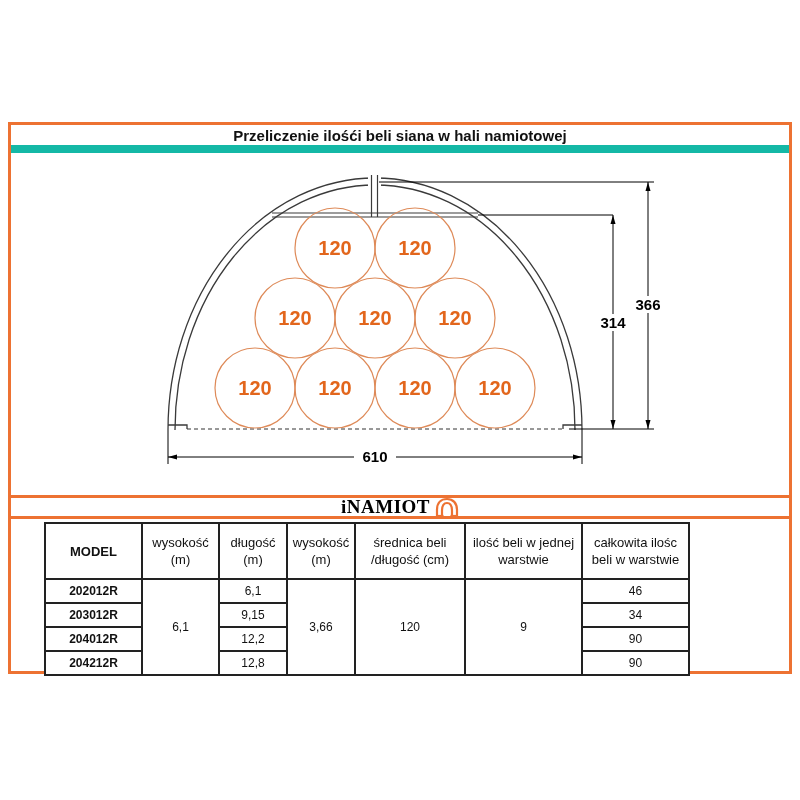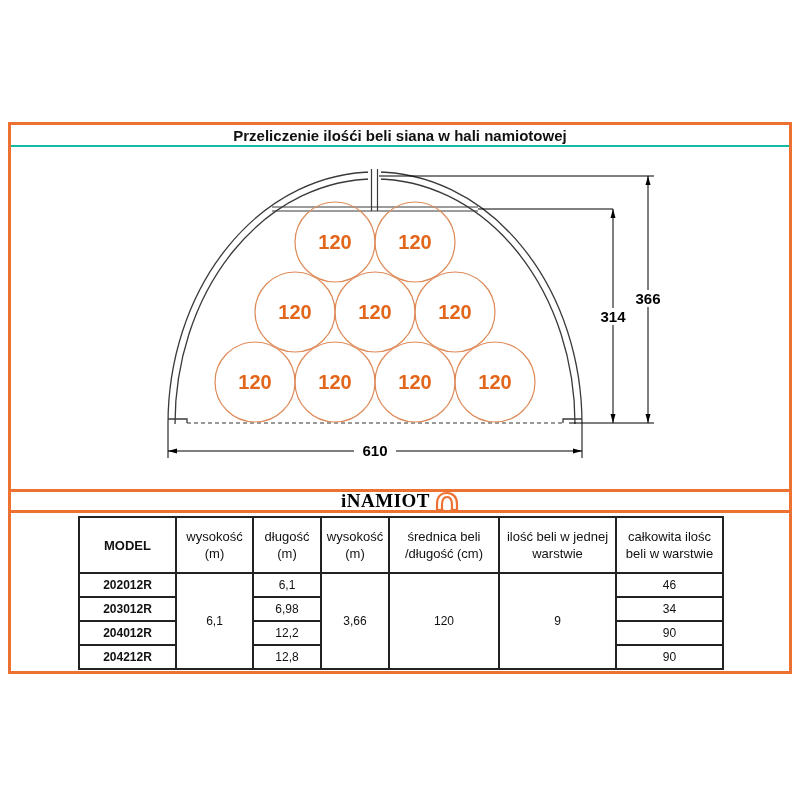--- a/index.html
+++ b/index.html
@@ -1,29 +1,29 @@
 <!DOCTYPE html>
 <html><head>
 <meta charset="utf-8">
 <style>
   html,body{margin:0;padding:0;background:#fff;width:800px;height:800px;
     font-family:"Liberation Sans", sans-serif;position:relative;}
   .panel{position:absolute;left:8px;top:122px;width:784px;height:552px;
     box-sizing:border-box;border:3px solid #ED7232;background:#fff;}
-  .title-bar{height:20px;border-bottom:2px solid #14b8a6;display:flex;
+  .title-bar{height:20px;border-bottom:8px solid #14b8a6;display:flex;
     align-items:center;justify-content:center;}
   .title-bar span{font-size:15px;font-weight:bold;color:#111;}
   .diagram{position:relative;height:342px;}
   .logo-bar{height:24px;box-sizing:border-box;border-top:3px solid #ED7232;
     border-bottom:3px solid #ED7232;display:flex;align-items:center;
     justify-content:center;gap:5px;}
   .logo-text{font-family:"Liberation Serif", serif;font-weight:bold;
     font-size:19px;letter-spacing:0.5px;color:#000;}
   .table-area{padding-top:3px;}
-  table{border-collapse:collapse;table-layout:fixed;margin-left:67px;}
+  table{border-collapse:collapse;table-layout:fixed;margin-left:33px;}
   th,td{border:2px solid #222;text-align:center;vertical-align:middle;
     padding:0;color:#111;background:#fff;overflow:hidden;}
   th{height:54px;font-size:13px;font-weight:normal;line-height:17px;}
   th.model-h{font-weight:bold;}
   td{height:22px;font-size:12px;}
   td.model{font-weight:bold;}
 </style>
 </head>
 <body>
 
@@ -168,21 +168,21 @@
           <td class="model">202012R</td>
           <td rowspan="4">6,1</td>
           <td>6,1</td>
           <td rowspan="4">3,66</td>
           <td rowspan="4">120</td>
           <td rowspan="4">9</td>
           <td>46</td>
         </tr>
         <tr>
           <td class="model">203012R</td>
-          <td>6,98</td>
+          <td>9,15</td>
           <td>34</td>
         </tr>
         <tr>
           <td class="model">204012R</td>
           <td>12,2</td>
           <td>90</td>
         </tr>
         <tr>
           <td class="model">204212R</td>
           <td>12,8</td>

